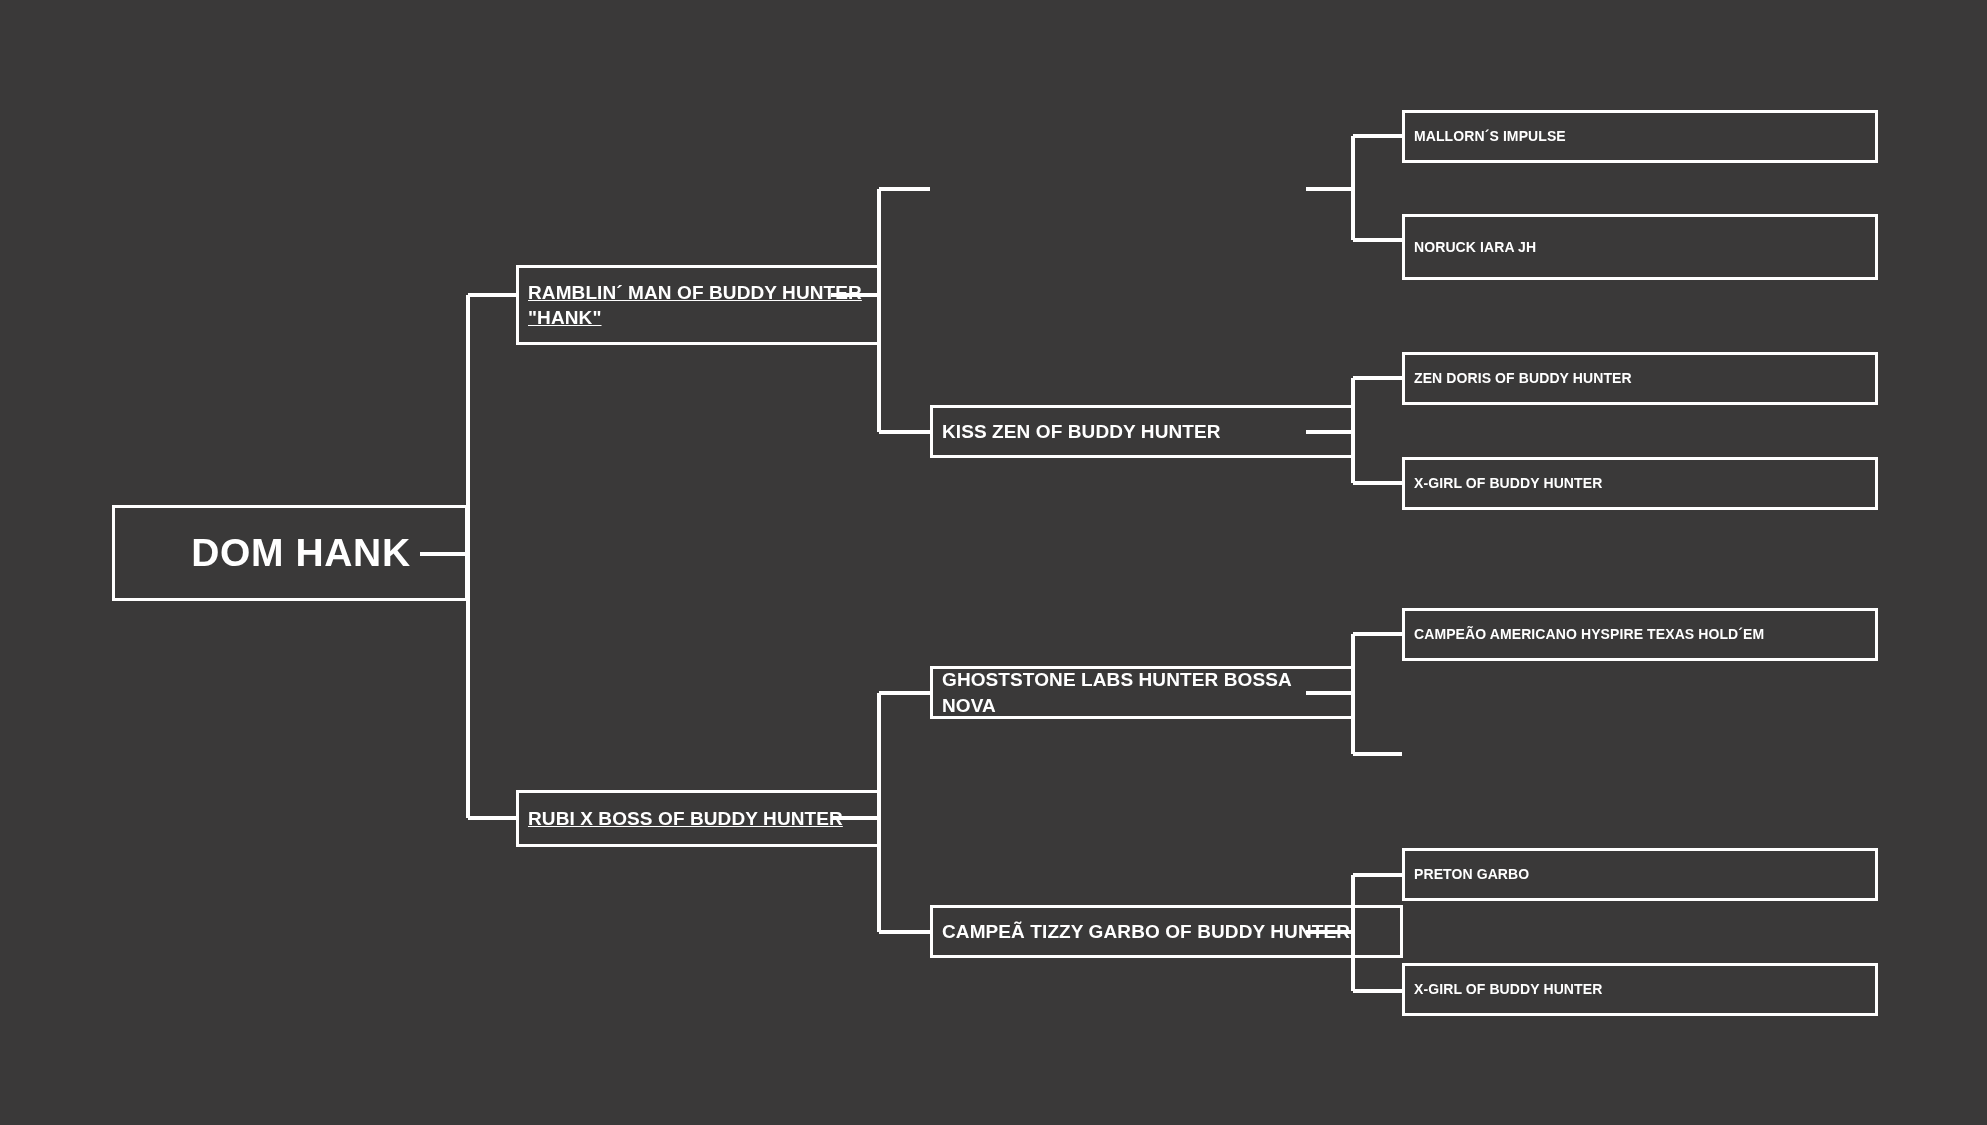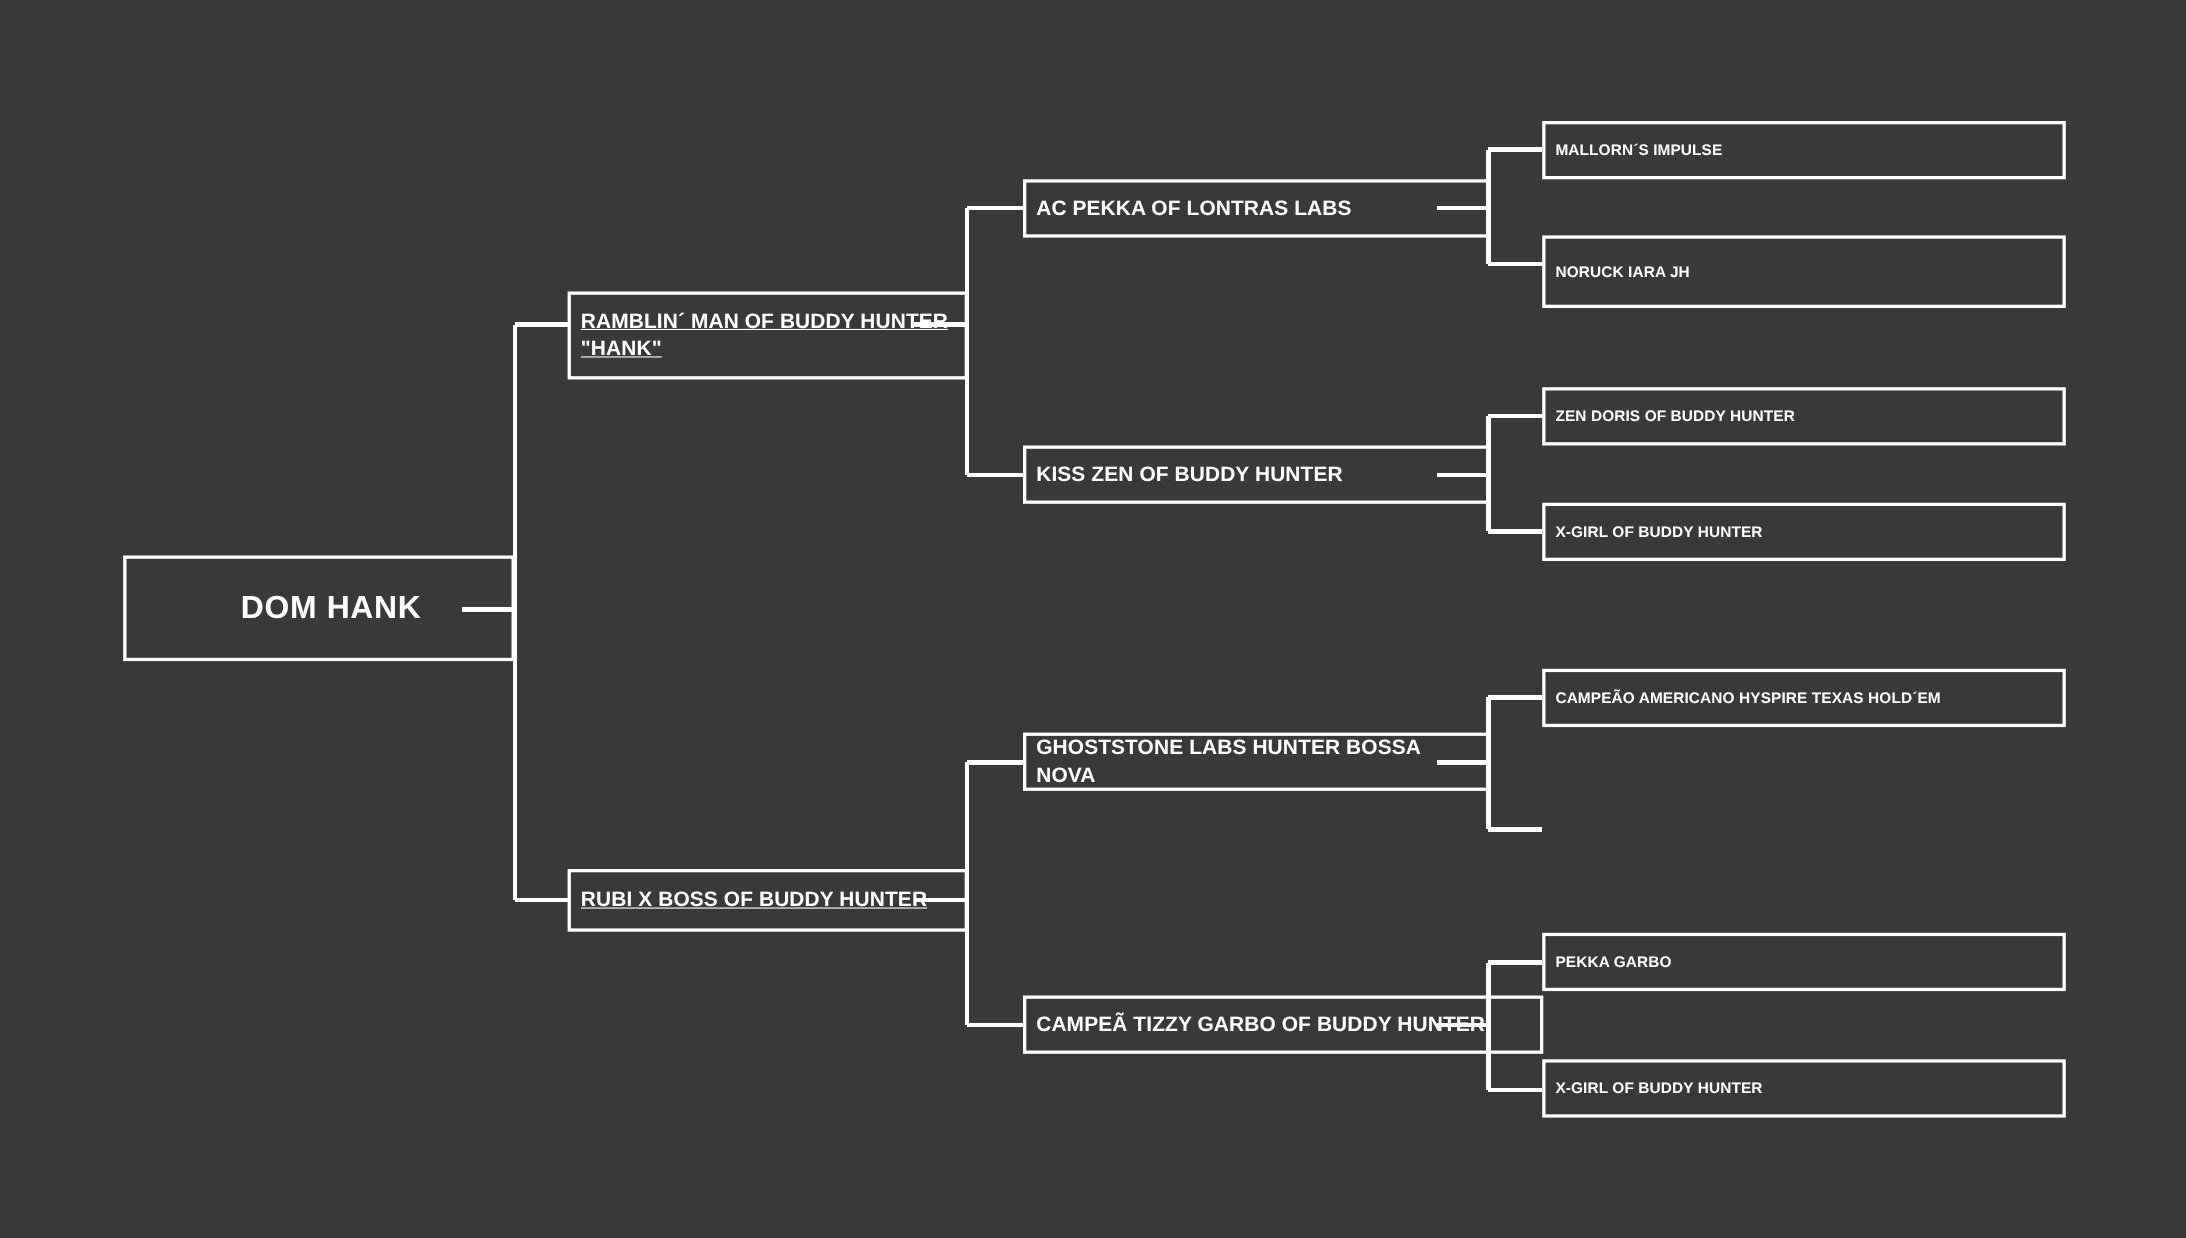--- a/index.html
+++ b/index.html
@@ -36,21 +36,21 @@
   }
   .node .label {
     font-weight: bold;
     letter-spacing: 0.1px;
     line-height: 1.32;
     white-space: pre-line;
   }
   
   .gen0 { justify-content: center; padding-left: 0; }
   .gen0 .label {
-    font-size: 29px;
+    font-size: 39px;
     text-align: center;
     letter-spacing: 0.6px;
     margin-left: 28px;
   }
   .gen1 .label { font-size: 19px; text-decoration: underline; }
   .gen2 .label { font-size: 19px; }
   .gen3 .label { font-size: 14px; }
 </style>
 </head>
 <body>
@@ -110,23 +110,20 @@
 
   <div class="node gen1" style="left:516px; top:265px; width:364px; height:80px;">
     <span class="label">RAMBLIN´ MAN OF BUDDY HUNTER
 "HANK"</span>
   </div>
 
   <div class="node gen1" style="left:516px; top:790px; width:364px; height:57px;">
     <span class="label">RUBI X BOSS OF BUDDY HUNTER</span>
   </div>
 
-  <div class="node gen2" style="left:930px; top:163px; width:424px; height:53px;">
-    <span class="label">AC PEKKA OF LONTRAS LABS</span>
-  </div>
 
   <div class="node gen2" style="left:930px; top:405px; width:424px; height:53px;">
     <span class="label">KISS ZEN OF BUDDY HUNTER</span>
   </div>
 
   <div class="node gen2" style="left:930px; top:666px; width:424px; height:53px;">
     <span class="label">GHOSTSTONE LABS HUNTER BOSSA NOVA</span>
   </div>
 
   <div class="node gen2" style="left:930px; top:905px; width:473px; height:53px;">
@@ -148,20 +145,20 @@
   <div class="node gen3" style="left:1402px; top:457px; width:476px; height:53px;">
     <span class="label">X-GIRL OF BUDDY HUNTER</span>
   </div>
 
   <div class="node gen3" style="left:1402px; top:608px; width:476px; height:53px;">
     <span class="label">CAMPEÃO AMERICANO HYSPIRE TEXAS HOLD´EM</span>
   </div>
 
 
   <div class="node gen3" style="left:1402px; top:848px; width:476px; height:53px;">
-    <span class="label">PEKKA GARBO</span>
+    <span class="label">PRETON GARBO</span>
   </div>
 
   <div class="node gen3" style="left:1402px; top:963px; width:476px; height:53px;">
     <span class="label">X-GIRL OF BUDDY HUNTER</span>
   </div>
 
 </div>
 
 </body></html>

